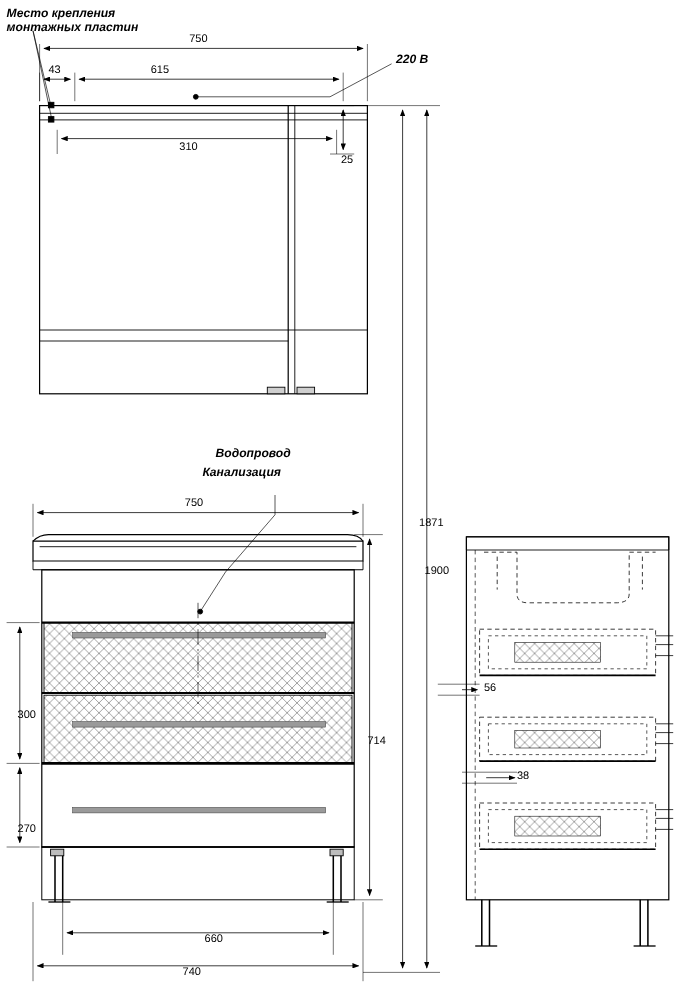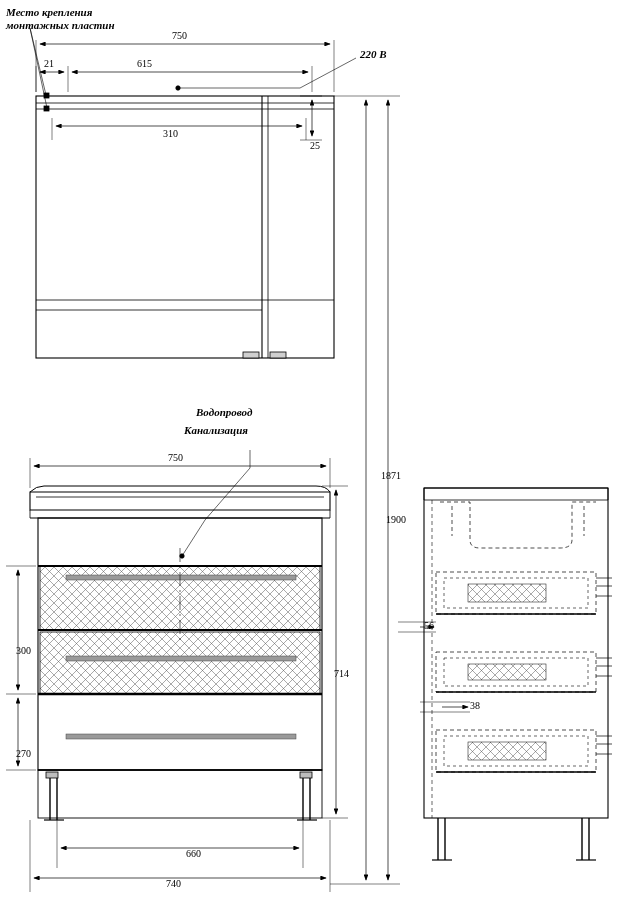--- a/index.html
+++ b/index.html
@@ -1,18 +1,18 @@
 <!DOCTYPE html>
 <html><head>
 <meta charset="utf-8">
 <style>
   html,body{margin:0;padding:0;background:#ffffff;}
   body{width:621px;height:900px;position:relative;overflow:hidden;
        font-family:"Liberation Sans", sans-serif;color:#000;}
-  .stage{position:absolute;left:0;top:0;width:621px;height:900px;font-family:Liberation Serif, serif;}
+  .stage{position:absolute;left:0;top:0;width:621px;height:900px;}
   svg.draw{position:absolute;left:0;top:0;width:621px;height:900px;}
   .lbl{position:absolute;font-size:11px;line-height:13px;white-space:nowrap;}
   .lbl.it{font-style:italic;font-weight:bold;font-size:11px;}
   .dimtxt{position:absolute;font-size:10px;}
 </style>
 </head>
 <body>
 
 <div class="stage">
 
@@ -183,31 +183,31 @@
 
   <div class="lbl it" style="left:6px;top:6px;">Место крепления</div>
   <div class="lbl it" style="left:6px;top:19px;">монтажных пластин</div>
 
   <div class="lbl it" style="left:360px;top:48px;">220 В</div>
 
   <div class="lbl it" style="left:196px;top:406px;">Водопровод</div>
   <div class="lbl it" style="left:184px;top:424px;">Канализация</div>
 
   <div class="dimtxt" style="left:172px;top:30px;">750</div>
-  <div class="dimtxt" style="left:44px;top:58px;">21</div>
+  <div class="dimtxt" style="left:44px;top:58px;">43</div>
   <div class="dimtxt" style="left:137px;top:58px;">615</div>
   <div class="dimtxt" style="left:163px;top:128px;">310</div>
   <div class="dimtxt rot" style="left:310px;top:140px;">25</div>
 
   <div class="dimtxt rot" style="left:364px;top:470px;margin-left:17px;">1871</div>
   <div class="dimtxt rot" style="left:386px;top:470px;margin-top:44px;">1900</div>
 
   <div class="dimtxt" style="left:168px;top:452px;">750</div>
   <div class="dimtxt rot" style="left:16px;top:645px;">300</div>
   <div class="dimtxt rot" style="left:16px;top:748px;">270</div>
   <div class="dimtxt rot" style="left:334px;top:668px;">714</div>
   <div class="dimtxt" style="left:150px;top:848px;margin-left:36px;">660</div>
   <div class="dimtxt" style="left:166px;top:878px;">740</div>
 
-  <div class="dimtxt" style="left:424px;top:620px;">56</div>
+  <div class="dimtxt" style="left:424px;top:620px;padding-left:16px;">56</div>
   <div class="dimtxt" style="left:470px;top:700px;">38</div>
 
 </div>
 
 </body></html>

